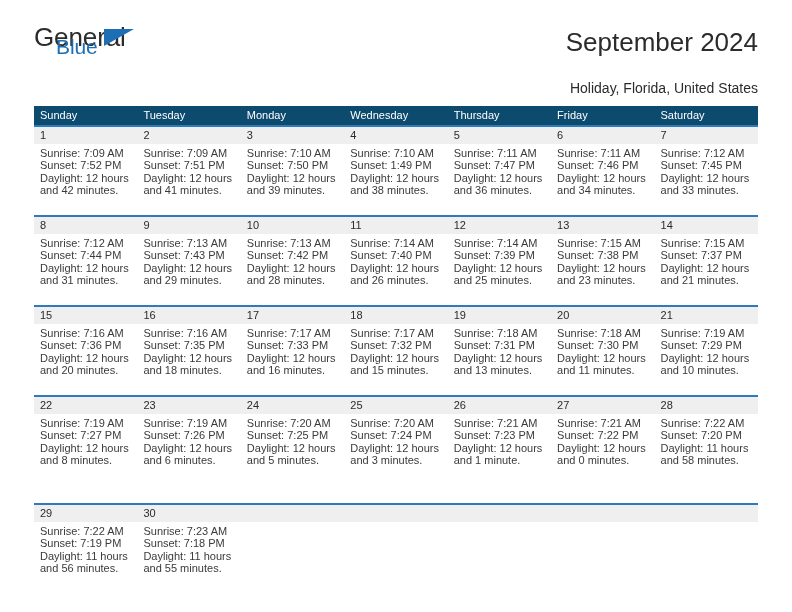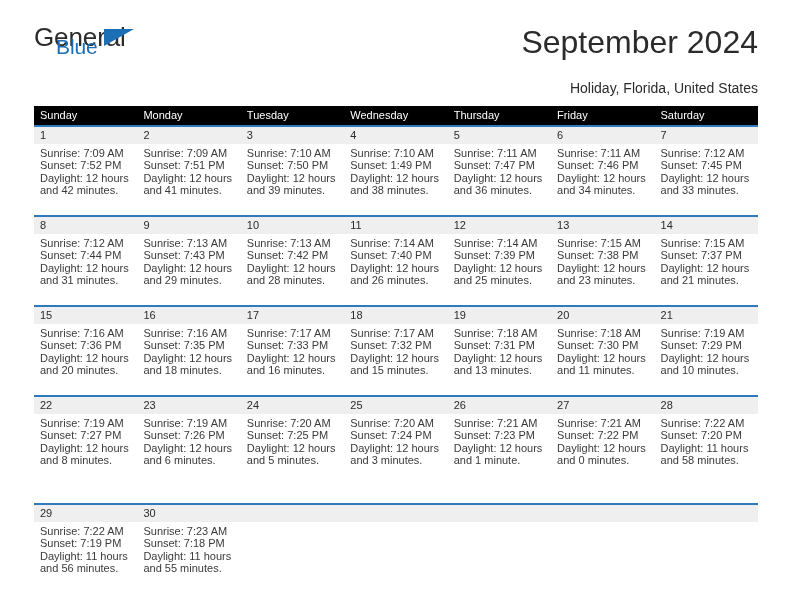--- a/index.html
+++ b/index.html
@@ -63,21 +63,21 @@
     border-left: 30px solid #1c6fb5;
     border-bottom: 17px solid transparent;
   }
 
   .titles {
     text-align: right;
     flex: 1 1 auto;
     padding-top: 0px;
   }
   .cal-title {
-    font-size: 32px;
+    font-size: 26px;
     line-height: 32px;
     font-weight: normal;
     color: #2b2b2b;
     margin: 0;
   }
   .cal-subtitle {
     font-size: 14px;
     line-height: 20px;
     color: #2b2b2b;
     margin: 20px 0 0 0;
@@ -85,21 +85,21 @@
 
   
   .grid {
     position: absolute;
     left: 34px;
     top: 106px;
     width: 724px;
   }
   .dow-row {
     display: flex;
-    background: #000000;
+    background: #0c4a6e;
     height: 19px;
   }
   .dow {
     flex: 1 1 0;
     width: 103.43px;
     color: #ffffff;
     font-size: 11px;
     line-height: 19px;
     padding-left: 6px;
     white-space: nowrap;
@@ -161,22 +161,22 @@
     <div class="titles">
       <h1 class="cal-title">September 2024</h1>
       <div class="cal-subtitle">Holiday, Florida, United States</div>
     </div>
 
   </div>
 
   <div class="grid">
     <div class="dow-row">
       <div class="dow">Sunday</div>
+      <div class="dow">Tuesday</div>
       <div class="dow">Monday</div>
-      <div class="dow">Tuesday</div>
       <div class="dow">Wednesday</div>
       <div class="dow">Thursday</div>
       <div class="dow">Friday</div>
       <div class="dow">Saturday</div>
     </div>
     <div id="weeks-host">
         <div class="week">
           <div class="daycell">
             <div class="daynum-band"></div>
             <div class="daynum">1</div>

